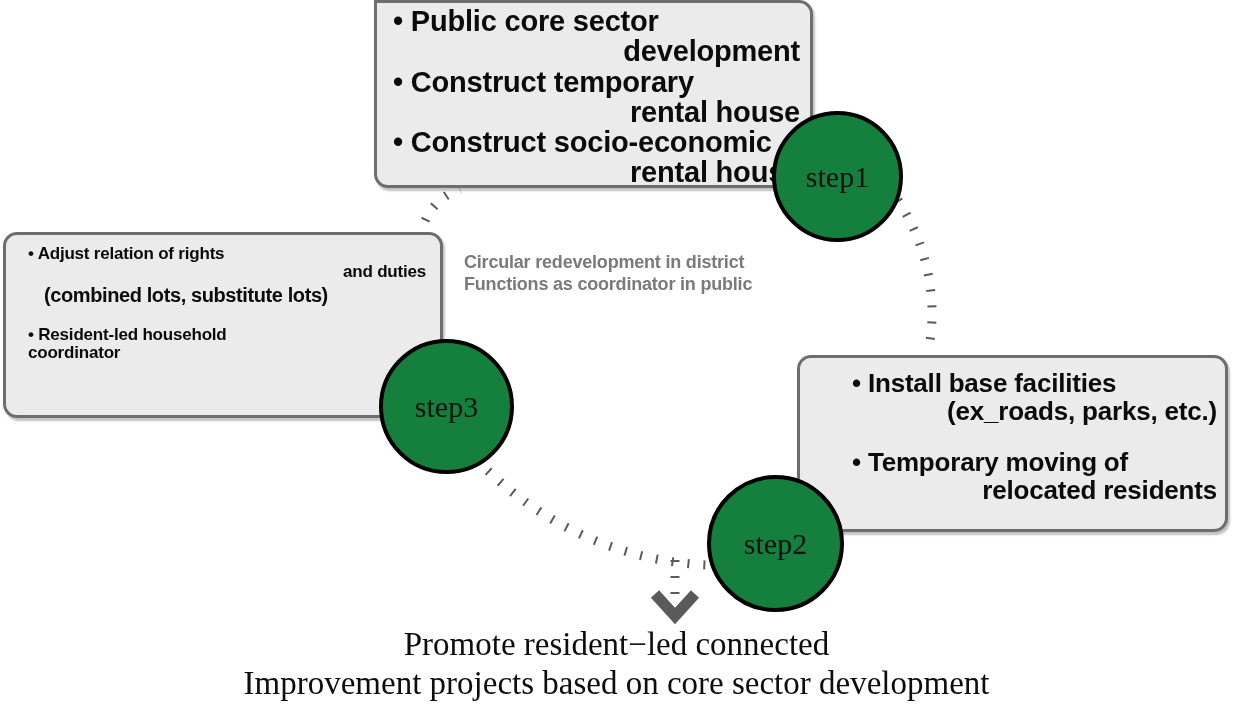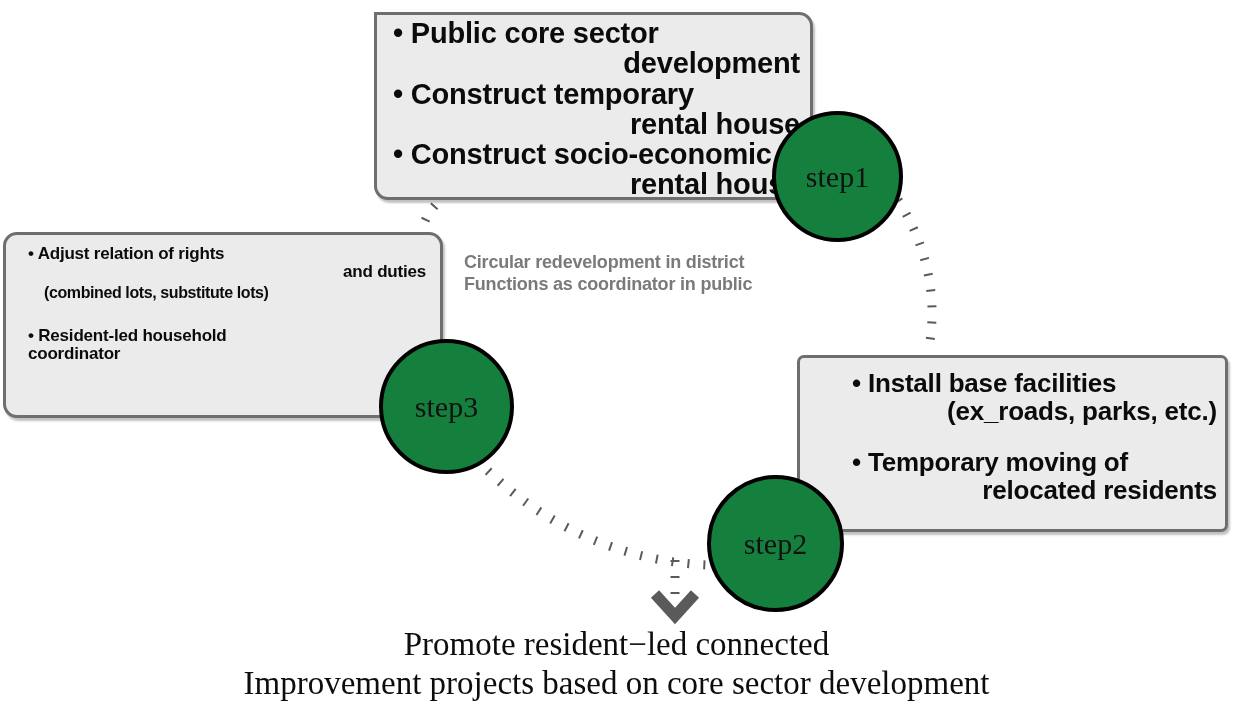--- a/index.html
+++ b/index.html
@@ -27,33 +27,33 @@
   .bullet-line{
     color:#0b0b0b;
     font-weight:700;
     letter-spacing:-0.2px;
     white-space:pre;
   }
   .bl-a{display:block;}
   .bl-b{display:block;text-align:right;}
 
   
-  #box-top{left:374px;top:0px;width:439px;height:188px;border-top-left-radius:0;border-top-right-radius:14px;margin-top:12px;}
+  #box-top{left:374px;top:0px;width:439px;height:188px;border-top-left-radius:0;border-top-right-radius:14px;}
   #box-top .box-inner{padding:4px 10px 6px 16px;justify-content:flex-start;}
   #box-top .bullet-line{font-size:29px;line-height:1.03;}
   #box-top .grp{margin-bottom:1px;}
 
   
   #box-left{left:3px;top:232px;width:440px;height:186px;}
   #box-left .box-inner{padding:10px 14px 8px 22px;justify-content:flex-start;}
   #box-left .bullet-line{font-size:17px;line-height:1.06;}
-  #box-left .small{font-size:16px;font-weight:700;letter-spacing:-0.4px;display:block;margin:3px 0 25px 16px;color:#0b0b0b;}
+  #box-left .small{font-size:20px;font-weight:700;letter-spacing:-0.4px;display:block;margin:3px 0 19px 16px;color:#0b0b0b;}
 
   
-  #box-right{left:797px;top:355px;width:431px;height:177px;border-radius:7px;}
+  #box-right{left:797px;top:355px;width:431px;height:177px;}
   #box-right .box-inner{padding:12px 8px 10px 52px;justify-content:flex-start;}
   #box-right .bullet-line{font-size:26px;line-height:1.06;}
   #box-right .grp{margin-bottom:24px;}
 
   
   .circle{
     position:absolute;border-radius:50%;
     background:#15803d;border:4px solid #000000;
     display:flex;align-items:center;justify-content:center;
     font-family:"Liberation Serif", serif;

